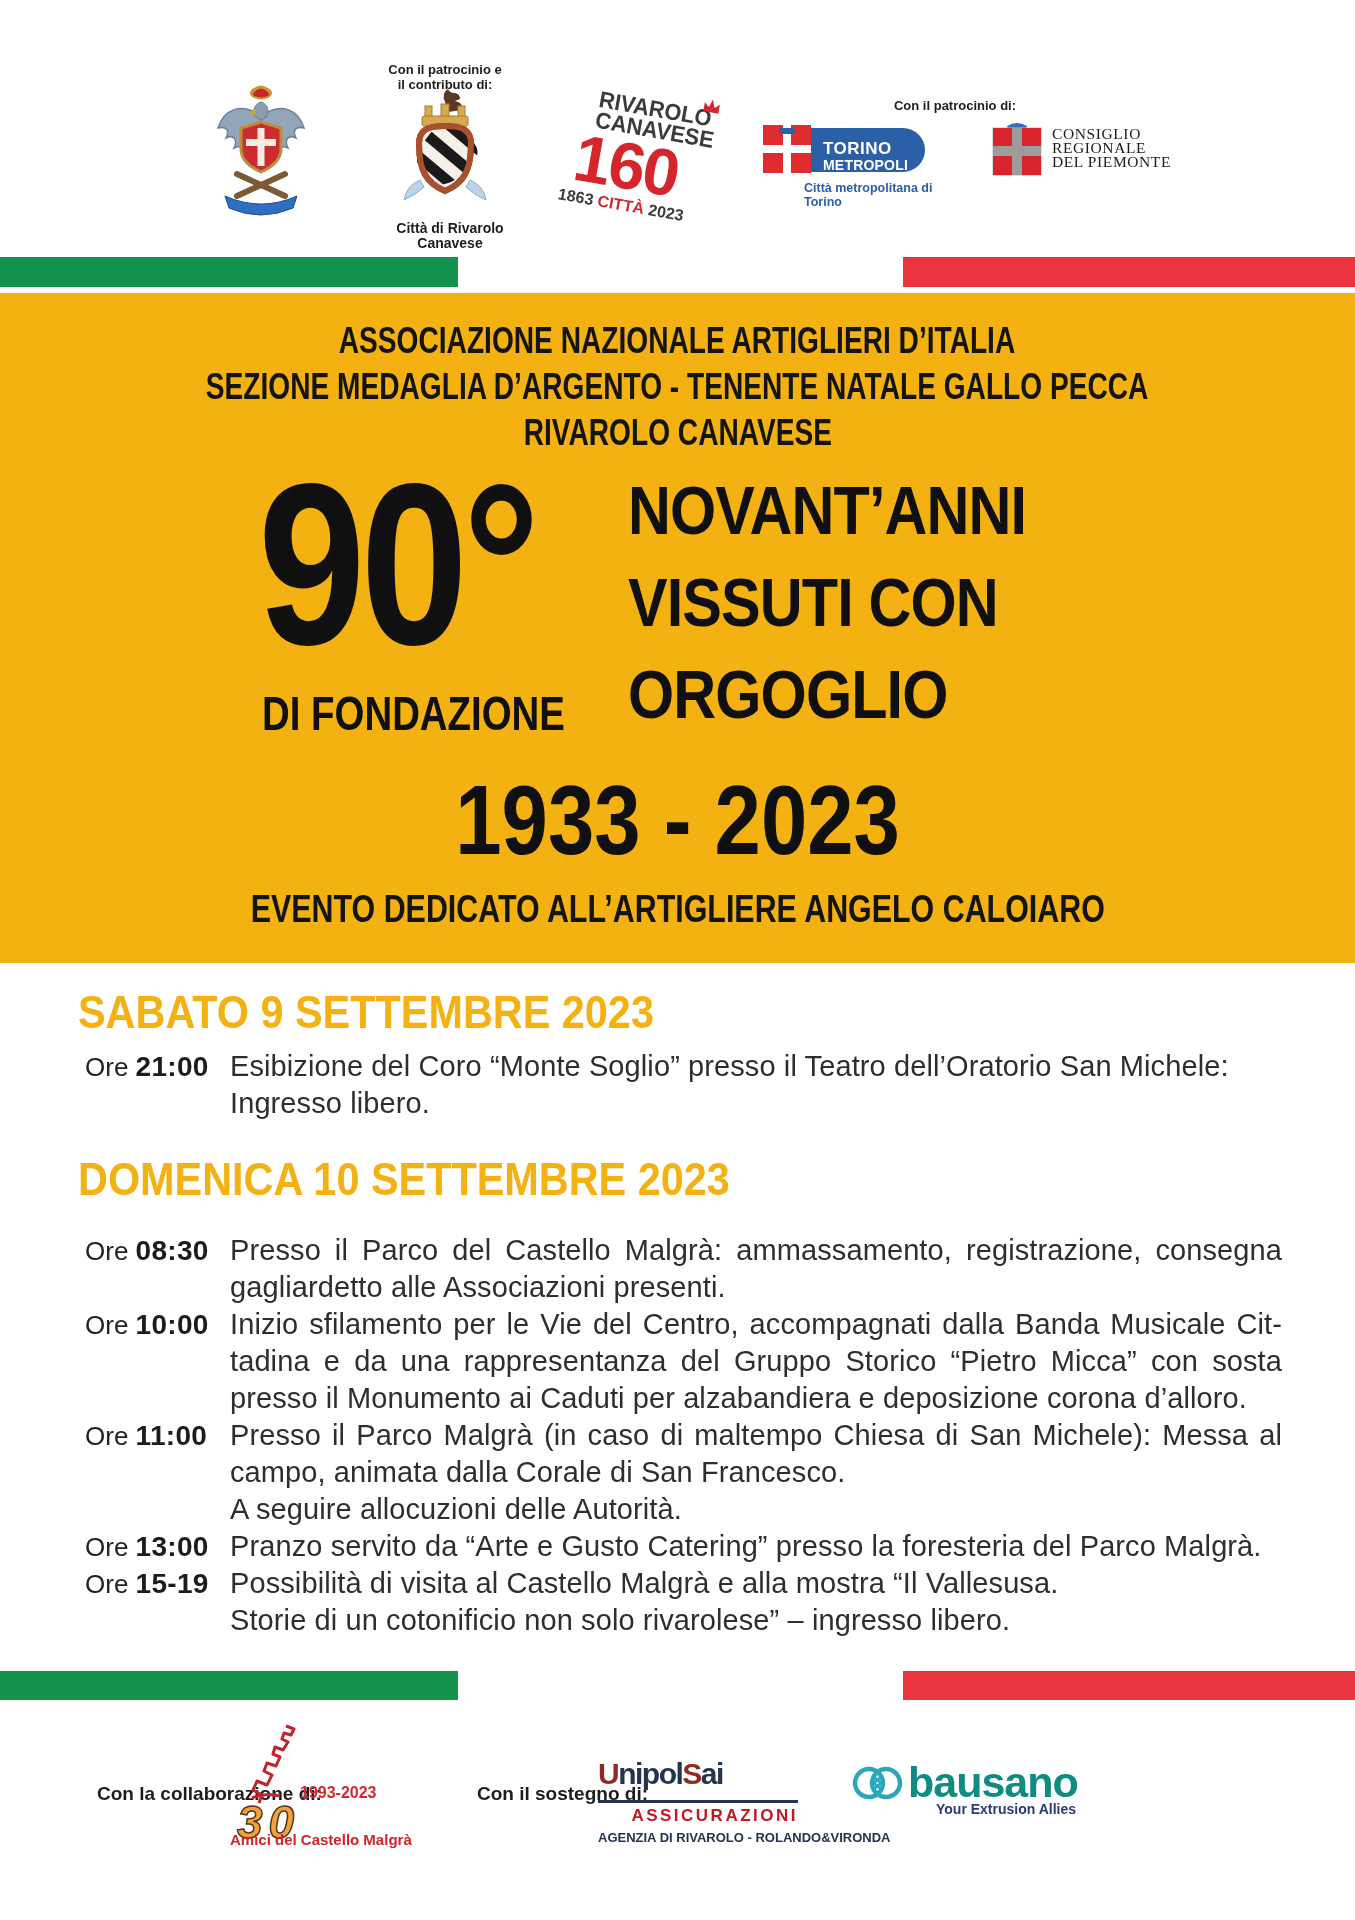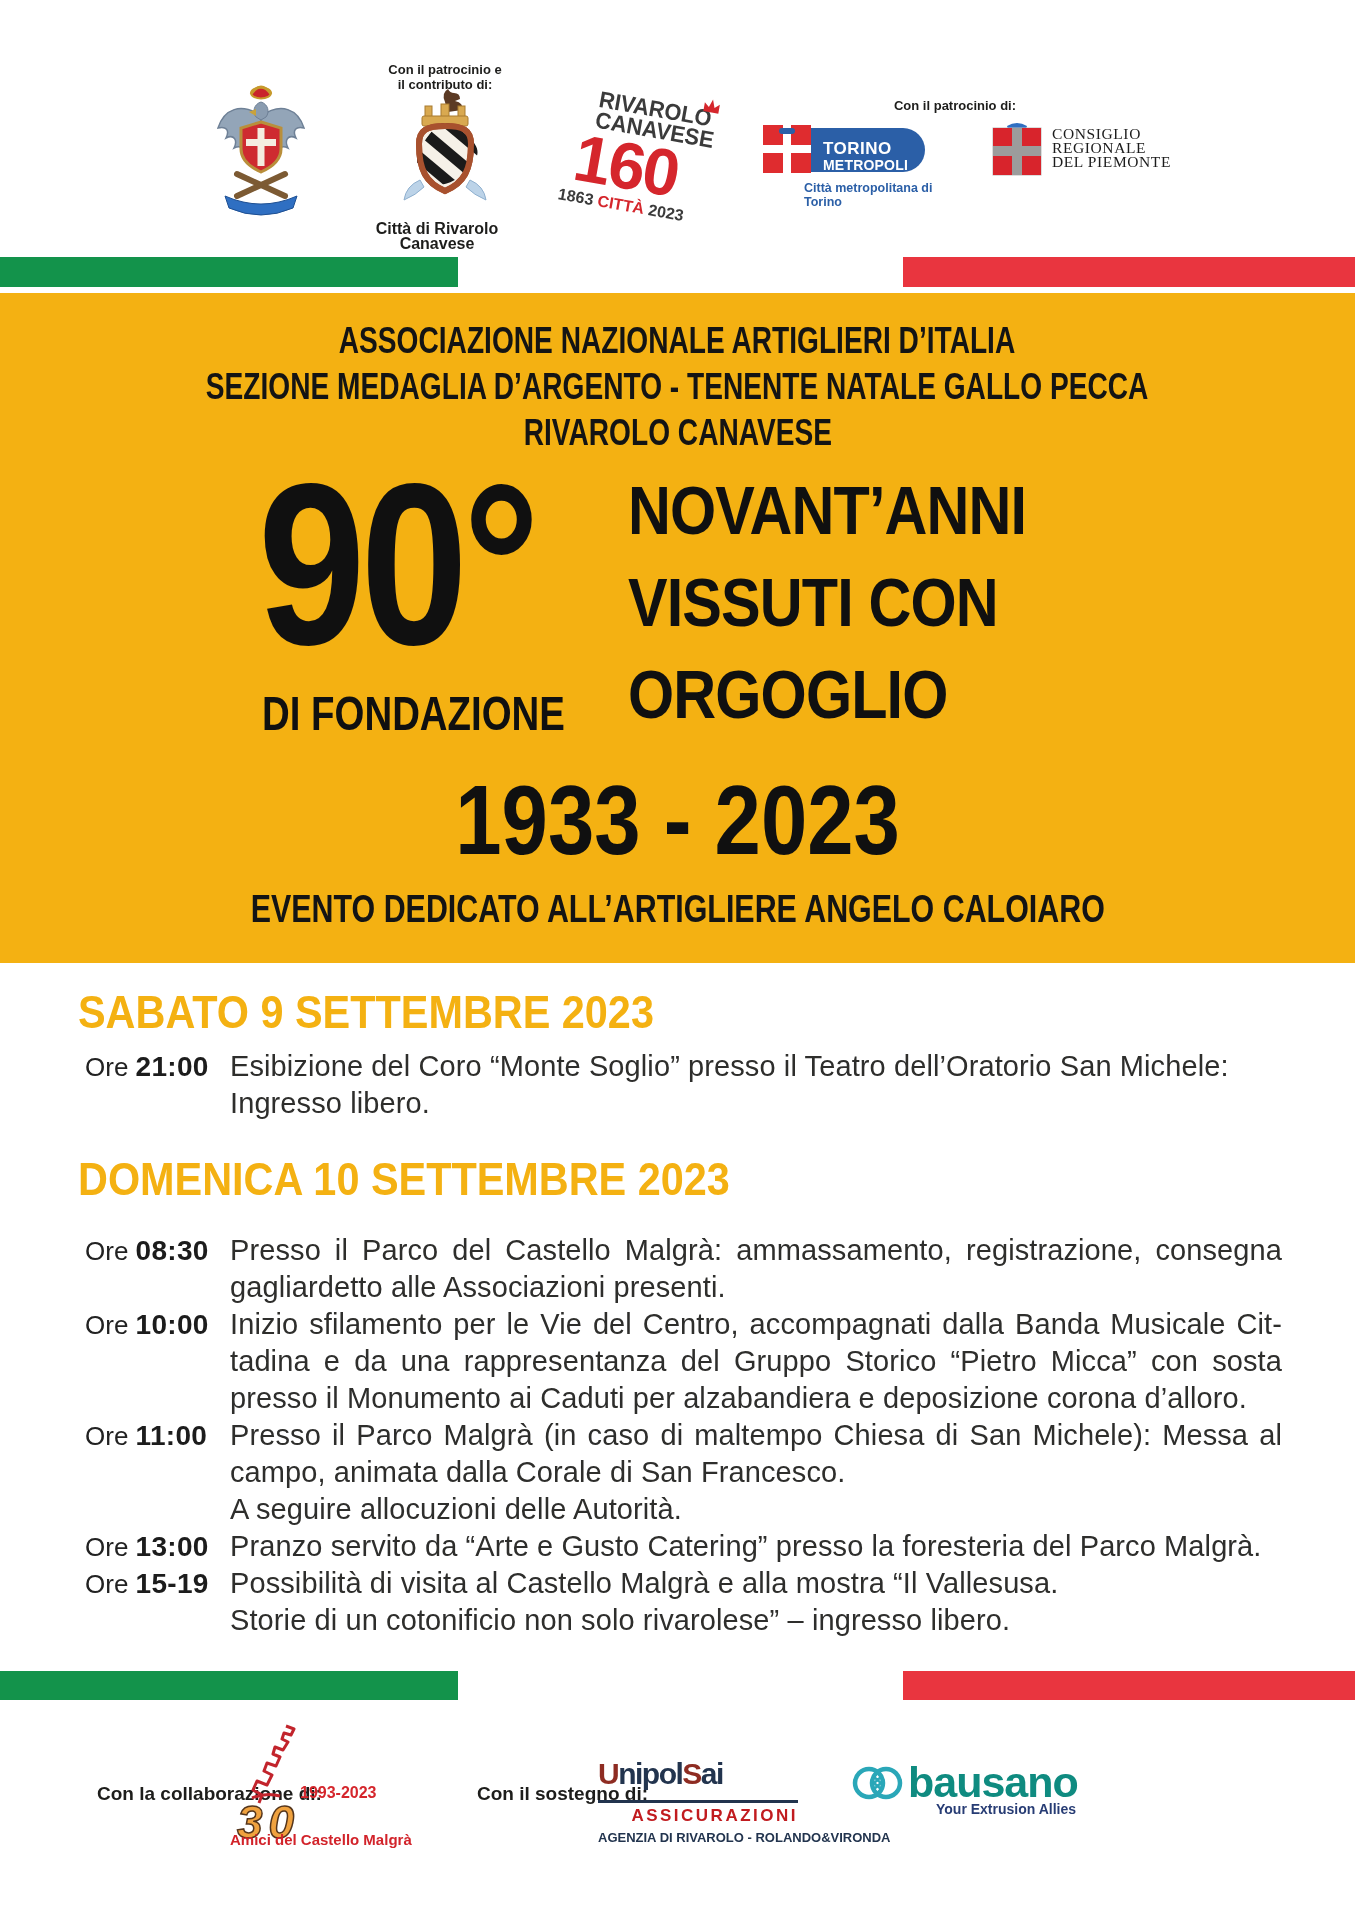--- a/index.html
+++ b/index.html
@@ -130,21 +130,21 @@
     <path d="M22 94 Q8 100 6 114 Q18 109 26 101 Z" fill="#bcd3e8" stroke="#8fb0cf"></path>
     <path d="M72 94 Q86 100 88 114 Q76 109 68 101 Z" fill="#bcd3e8" stroke="#8fb0cf"></path>
     <path d="M47 40 C65 40 73 44 73 58 C73 84 66 97 47 105 C28 97 21 84 21 58 C21 44 29 40 47 40 Z" fill="#f6f1e8" stroke="#a8512e" stroke-width="6"></path>
     <g clip-path="url(#cs)" fill="#1a1a1a" transform="rotate(40 47 70)">
       <rect x="-20" y="38" width="140" height="11"></rect>
       <rect x="-20" y="60" width="140" height="11"></rect>
       <rect x="-20" y="82" width="140" height="11"></rect>
     </g>
     <path d="M47 40 C65 40 73 44 73 58 C73 84 66 97 47 105 C28 97 21 84 21 58 C21 44 29 40 47 40 Z" fill="none" stroke="#a8512e" stroke-width="6"></path>
   </svg>
-  <div class="abs small-label" style="left:372px;top:221px;width:130px;font-size:16px">
+  <div class="abs small-label" style="left:385px;top:221px;width:130px;font-size:14px">
     <span>Città di Rivarolo Canavese</span>
   </div>
 
   <div class="abs r160">
     <div class="r160-top">
       <div>RIVAROLO</div>
       <div>CANAVESE</div>
       <svg style="position:absolute;right:-12px;top:-10px" width="20" height="16" viewBox="0 0 20 16">
         <path d="M2 14 L2 5 L7 9 L10 1 L13 9 L18 5 L18 14 Z" fill="#d5262c"></path>
       </svg>

